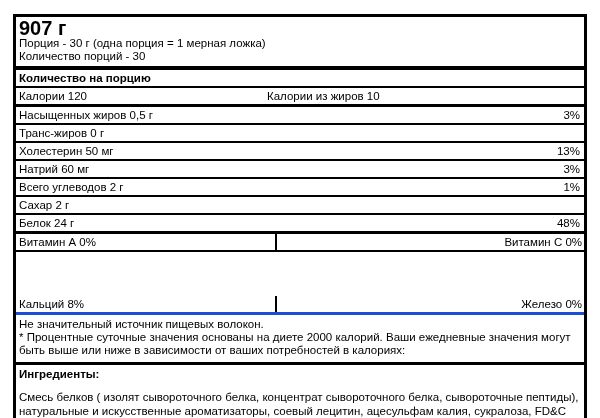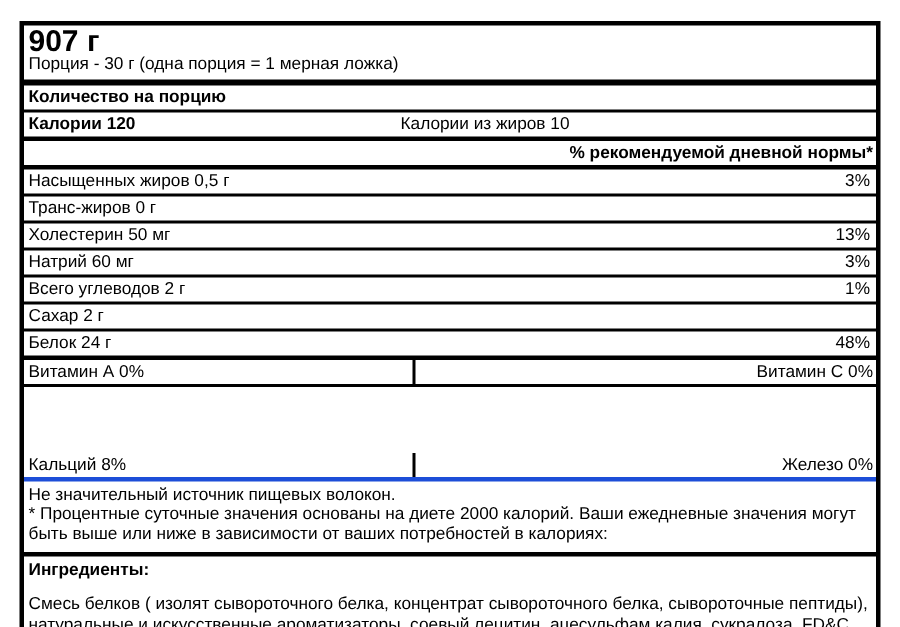--- a/index.html
+++ b/index.html
@@ -47,21 +47,21 @@
     padding: 1px 3px;
     min-height: 16px;
     border-bottom: 2px solid #000000;
   }
   .row .dv {
     padding-right: 1px;
   }
   .bold { font-weight: bold; }
   .thick { border-bottom: 3px solid #000000; }
   .calories-row { justify-content: flex-start; }
-  .calories-row .cal-left { width: 248px; flex: 0 0 auto; font-weight: bold; }
+  .calories-row .cal-left { width: 248px; flex: 0 0 auto; }
   .calories-row .cal-right { flex: 1 1 auto; }
   .dv-header {
     display: block;
     text-align: right;
     font-weight: bold;
     border-bottom: 3px solid #000000;
     padding: 1px 2px 1px 3px;
     min-height: 16px;
     box-sizing: border-box;
   }
@@ -101,32 +101,32 @@
   }
 </style>
 </head>
 <body>
 
 <div class="nutrition-label">
 
   <div class="hdr sec">
     <div class="weight">907 г</div>
     <div class="sub">Порция - 30 г (одна порция = 1 мерная ложка)</div>
+    <div class="sub">Количество порций - 30</div>
   </div>
 
   <div class="row bold">
     <span>Количество на порцию</span>
   </div>
 
   <div class="row thick calories-row">
     <span class="cal-left">Калории 120</span>
     <span class="cal-right">Калории из жиров 10</span>
   </div>
 
-  <div class="dv-header">% рекомендуемой дневной нормы*</div>
 
   <div class="row">
     <span>Насыщенных жиров 0,5 г</span>
     <span class="dv">3%</span>
   </div>
   <div class="row">
     <span>Транс-жиров 0 г</span>
     <span class="dv"></span>
   </div>
   <div class="row">

